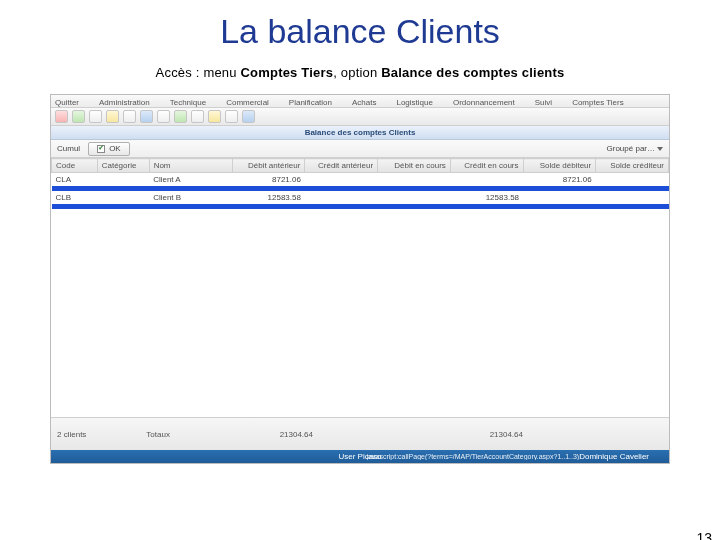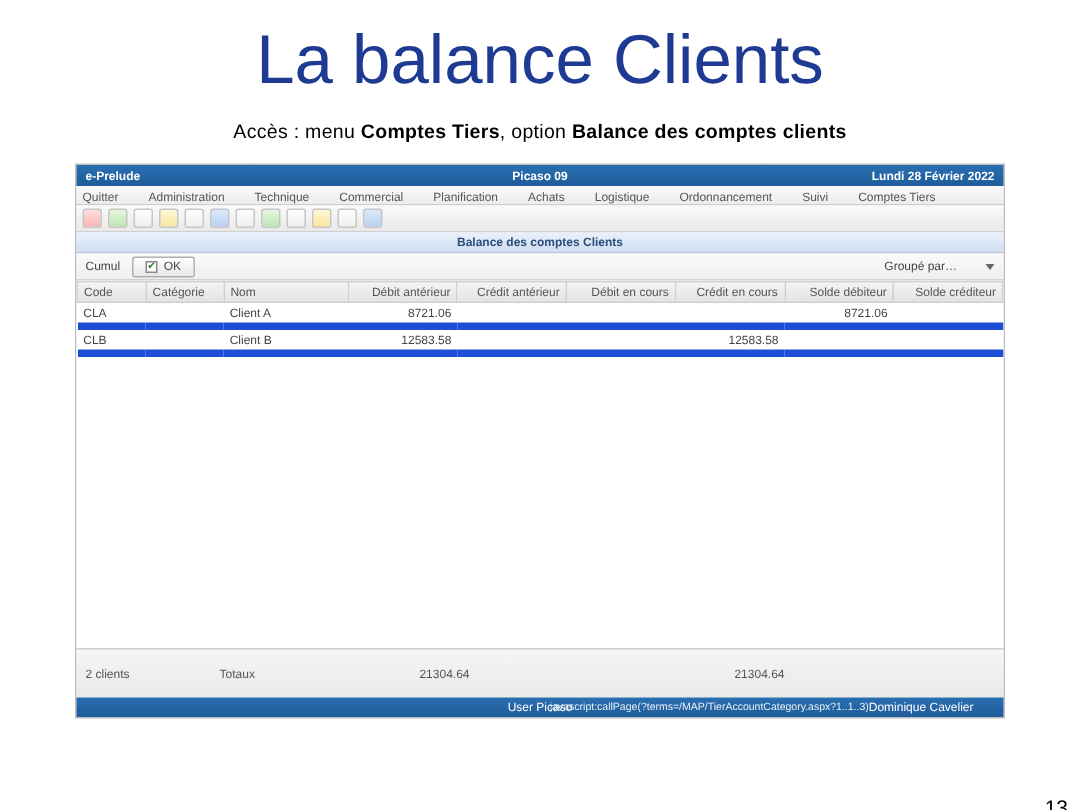--- a/index.html
+++ b/index.html
@@ -1,37 +1,37 @@
 <!DOCTYPE html>
 <html><head>
 <meta charset="utf-8">
 <style>
   * { box-sizing: border-box; margin: 0; padding: 0; }
   html, body { width: 720px; height: 540px; font-family: Arial, sans-serif; background: #fff; overflow: hidden; }
   .slide { width: 720px; height: 540px; position: relative; }
-  .title { font-size: 46px; font-weight: 400; color: #1f3a93; text-align: center; margin-top: 12px; }
+  .title { font-size: 34px; font-weight: 400; color: #1f3a93; text-align: center; margin-top: 12px; }
   .subtitle { font-size: 13px; font-weight: 700; color: #000; text-align: center; margin-top: 14px; letter-spacing: .2px; }
   .subtitle .light { font-weight: 400; }
   .app { margin: 14px auto 0 auto; width: 620px; height: 370px; border: 1px solid #bcbcbc; display: flex; flex-direction: column; font-size: 8px; color: #444; }
   .app-header { height: 14px; background: linear-gradient(#2a6fb1,#1f5c99); color: #fff; display: flex; align-items: center; justify-content: space-between; padding: 0 6px; font-weight: 700; }
   .app-header .center { position: absolute; left: 0; right: 0; text-align: center; pointer-events: none; }
   .menubar { height: 13px; background: linear-gradient(#f9f9f9,#ececec); border-bottom: 1px solid #cfcfcf; display: flex; align-items: flex-end; padding: 0 4px; gap: 20px; color: #555; }
   .menubar span { cursor: default; }
   .toolbar { height: 18px; background: linear-gradient(#fafafa,#e9e9e9); border-bottom: 1px solid #cfcfcf; display: flex; align-items: center; padding: 0 4px; gap: 4px; }
   .tb-icon { width: 13px; height: 13px; border: 1px solid #c6c6c6; border-radius: 2px; background: linear-gradient(#fff,#eee); }
   .tb-red { background: linear-gradient(#ffdede,#f9b4b4); }
   .tb-grn { background: linear-gradient(#e4f6de,#bfe6b1); }
   .tb-yel { background: linear-gradient(#fff7d6,#f7e79e); }
   .tb-blu { background: linear-gradient(#dce9f9,#b7d1ef); }
   .viewtitle { height: 14px; background: linear-gradient(#eaf1fb,#d0def1); border-bottom: 1px solid #b9c7db; color: #2a4d7a; font-weight: 700; display: flex; align-items: center; justify-content: center; }
   .filterbar { height: 18px; background: linear-gradient(#fafafa,#efefef); border-bottom: 1px solid #cfcfcf; display: flex; align-items: center; padding: 0 6px; gap: 8px; }
   .btn-mini { height: 14px; padding: 0 8px; border: 1px solid #b0b0b0; border-radius: 2px; background: linear-gradient(#fff,#e7e7e7); display: inline-flex; align-items: center; gap: 4px; }
   .chk { width: 8px; height: 8px; border: 1px solid #888; display: inline-block; background: #fff; position: relative; }
   .chk::after { content: "✔"; font-size: 7px; color: #2e7d32; position: absolute; top: -2px; left: 0; }
-  .sel { display: inline-flex; align-items: center; gap: 19px; }
+  .sel { display: inline-flex; align-items: center; gap: 2px; }
   .tri { width: 0; height: 0; border-left: 3px solid transparent; border-right: 3px solid transparent; border-top: 4px solid #666; display: inline-block; }
   .table { flex: 1; background: #fff; overflow: hidden; position: relative; }
   table { width: 100%; border-collapse: collapse; table-layout: fixed; }
   th { background: linear-gradient(#f3f3f3,#e3e3e3); border: 1px solid #cfcfcf; font-weight: 400; color: #555; padding: 2px 4px; text-align: left; white-space: nowrap; overflow: hidden; }
   th.r, td.r { text-align: right; }
   td { border-bottom: 5px solid #1d4ed8; padding: 2px 4px; white-space: nowrap; overflow: hidden; }
   .footer { height: 14px; background: linear-gradient(#f6f6f6,#e8e8e8); border-top: 1px solid #cfcfcf; display: flex; align-items: center; padding: 16px 6px; color: #555; }
   .footer .spacer { flex: 1; }
   .statusbar { height: 13px; background: linear-gradient(#2a6fb1,#1f5c99); color: #fff; display: flex; align-items: center; justify-content: flex-end; padding: 0 20px; }
   .statusbar .mid { position: absolute; left: 0; right: 0; text-align: center; pointer-events: none; }
@@ -40,25 +40,20 @@
 </head>
 <body>
 
 <div class="slide">
   <div class="title">La balance Clients</div>
   <div class="subtitle">
     <span class="light">Accès : menu </span><span>Comptes Tiers</span><span class="light">, option </span><span>Balance des comptes clients</span>
   </div>
 
   <div class="app">
-    <div class="app-header" style="position:relative;">
-      <span>e-Prelude</span>
-      <span class="center">Picaso 09</span>
-      <span>Lundi 28 Février 2022</span>
-    </div>
     <div class="menubar">
       <span>Quitter</span>
       <span>Administration</span>
       <span>Technique</span>
       <span>Commercial</span>
       <span>Planification</span>
       <span>Achats</span>
       <span>Logistique</span>
       <span>Ordonnancement</span>
       <span>Suivi</span>

